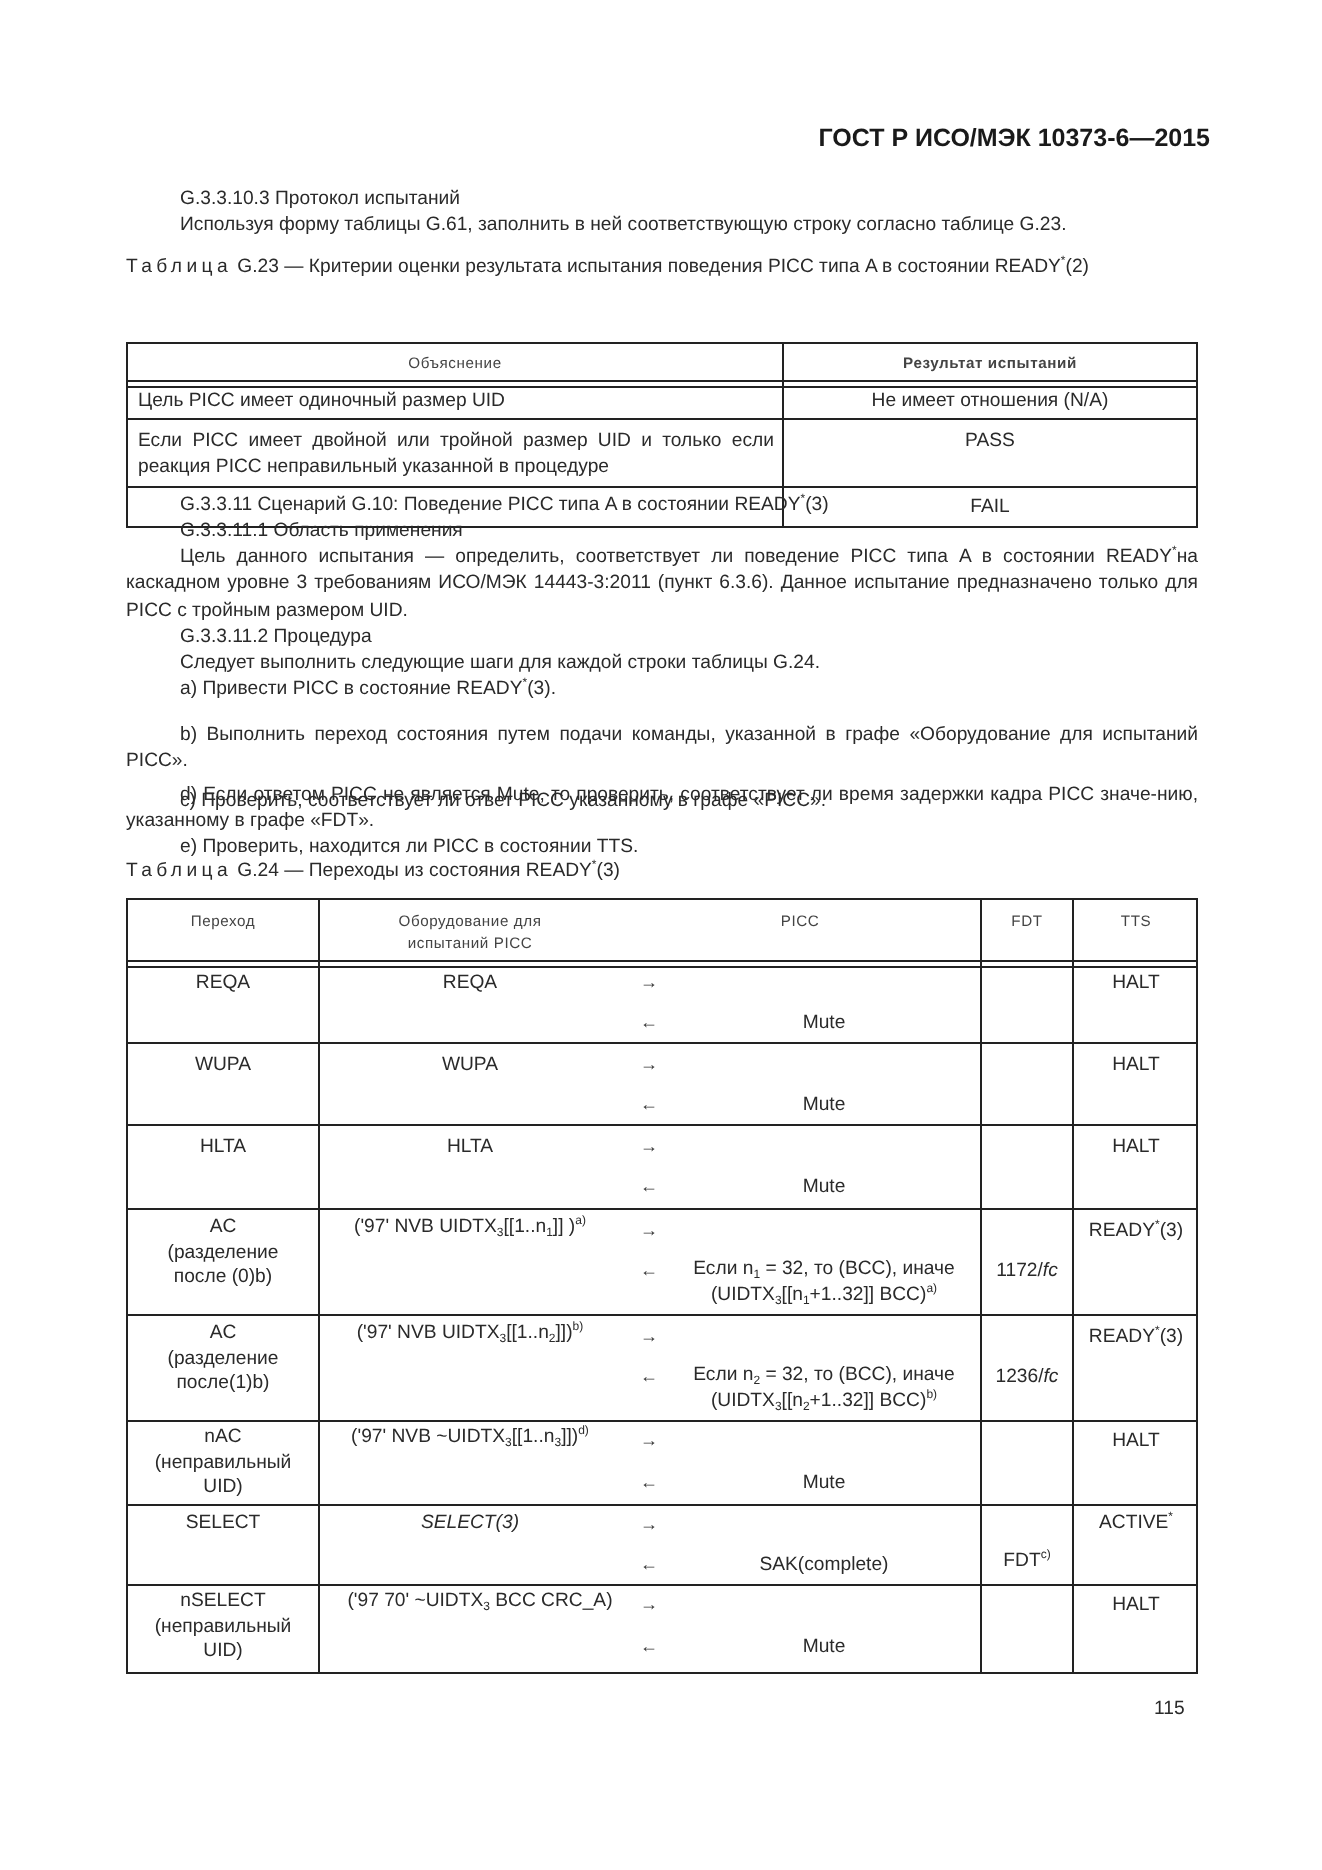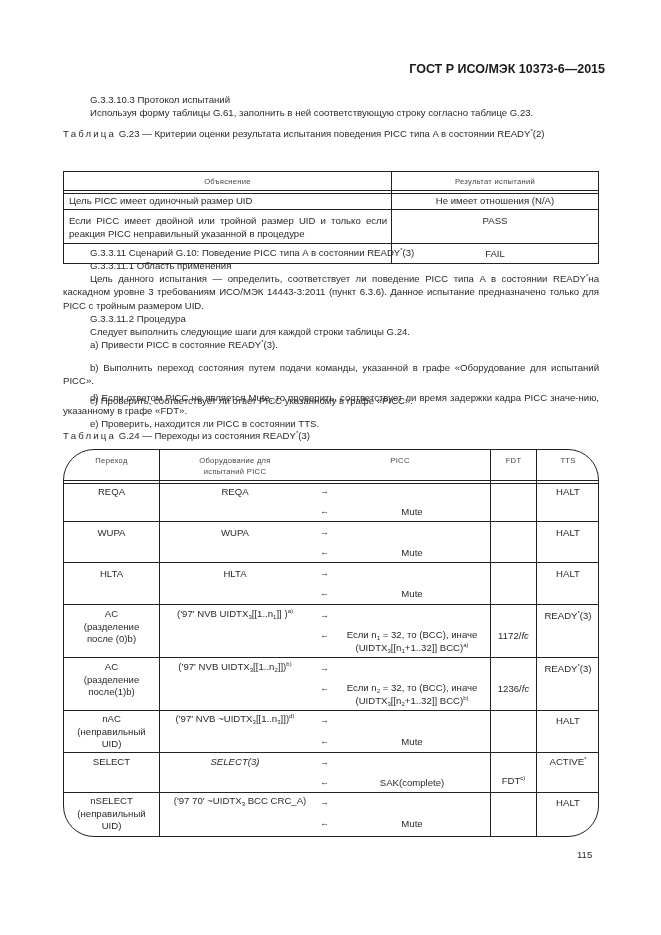--- a/index.html
+++ b/index.html
@@ -32,21 +32,21 @@
 
 <div class="cap" style="top:128px;"><span class="spaced">Таблица</span><span> G.23 — Критерии оценки результата испытания поведения PICC типа A в состоянии READY</span><sup>*</sup><span>(2)</span></div>
 
 <div class="tbl" style="left:63px; top:147px; width:536px; height:93px;margin-top:24px;">
   <div class="vl" style="left:327px;"></div>
   <div class="dbl" style="top:18px;"></div>
   <div class="hl" style="top:37px;"></div>
   <div class="hl" style="top:71px;"></div>
 
   <div class="cell th c" style="left:0; width:327px; top:4px;">Объяснение</div>
-  <div class="cell th c" style="left:328px; width:206px; top:4px;">Результат испытаний</div>
+  <div class="cell th c" style="left:328px; width:206px; top:4px;font-weight:bold;">Результат испытаний</div>
 
   <div class="cell" style="left:5px; width:318px; top:23px;">Цель PICC имеет одиночный размер UID</div>
   <div class="cell c" style="left:328px; width:206px; top:23px;">Не имеет отношения (N/A)</div>
 
   <div class="cell" style="left:5px; width:318px; top:43px; text-align:justify;">Если PICC имеет двойной или тройной размер UID и только если реакция PICC неправильный указанной в процедуре</div>
   <div class="cell c" style="left:328px; width:206px; top:43px;">PASS</div>
 
   <div class="cell c" style="left:328px; width:206px; top:76px;">FAIL</div>
 </div>
 
@@ -56,21 +56,21 @@
 <div class="p ind" style="top:312px;">G.3.3.11.2 Процедура</div>
 <div class="p ind" style="top:325px;">Следует выполнить следующие шаги для каждой строки таблицы G.24.</div>
 <div class="p ind" style="top:338px;"><span>а) Привести PICC в состояние READY</span><sup>*</sup><span>(3).</span></div>
 <div class="p ind" style="top:351px; text-align:justify;margin-top:10px;">b) Выполнить переход состояния путем подачи команды, указанной в графе «Оборудование для испытаний PICC».</div>
 <div class="p ind" style="top:378px;margin-top:16px;">с) Проверить, соответствует ли ответ PICC указанному в графе «PICC».</div>
 <div class="p ind" style="top:391px; text-align:justify;">d) Если ответом PICC не является Mute, то проверить, соответствует ли время задержки кадра PICC значе-нию, указанному в графе «FDT».</div>
 <div class="p ind" style="top:417px;">е) Проверить, находится ли PICC в состоянии TTS.</div>
 
 <div class="cap" style="top:430px;"><span class="spaced">Таблица</span><span> G.24 — Переходы из состояния READY</span><sup>*</sup><span>(3)</span></div>
 
-<div class="tbl" style="left:63px; top:449px; width:536px; height:388px;border-radius:31px;">
+<div class="tbl" style="left:63px; top:449px; width:536px; height:388px;">
 
   <div class="vl" style="left:95px;"></div>
   <div class="vl" style="left:426px;"></div>
   <div class="vl" style="left:472px;"></div>
 
   <div class="dbl" style="top:30px;"></div>
   <div class="hl" style="top:71px;"></div>
   <div class="hl" style="top:112px;"></div>
   <div class="hl" style="top:154px;"></div>
   <div class="hl" style="top:207px;"></div>

